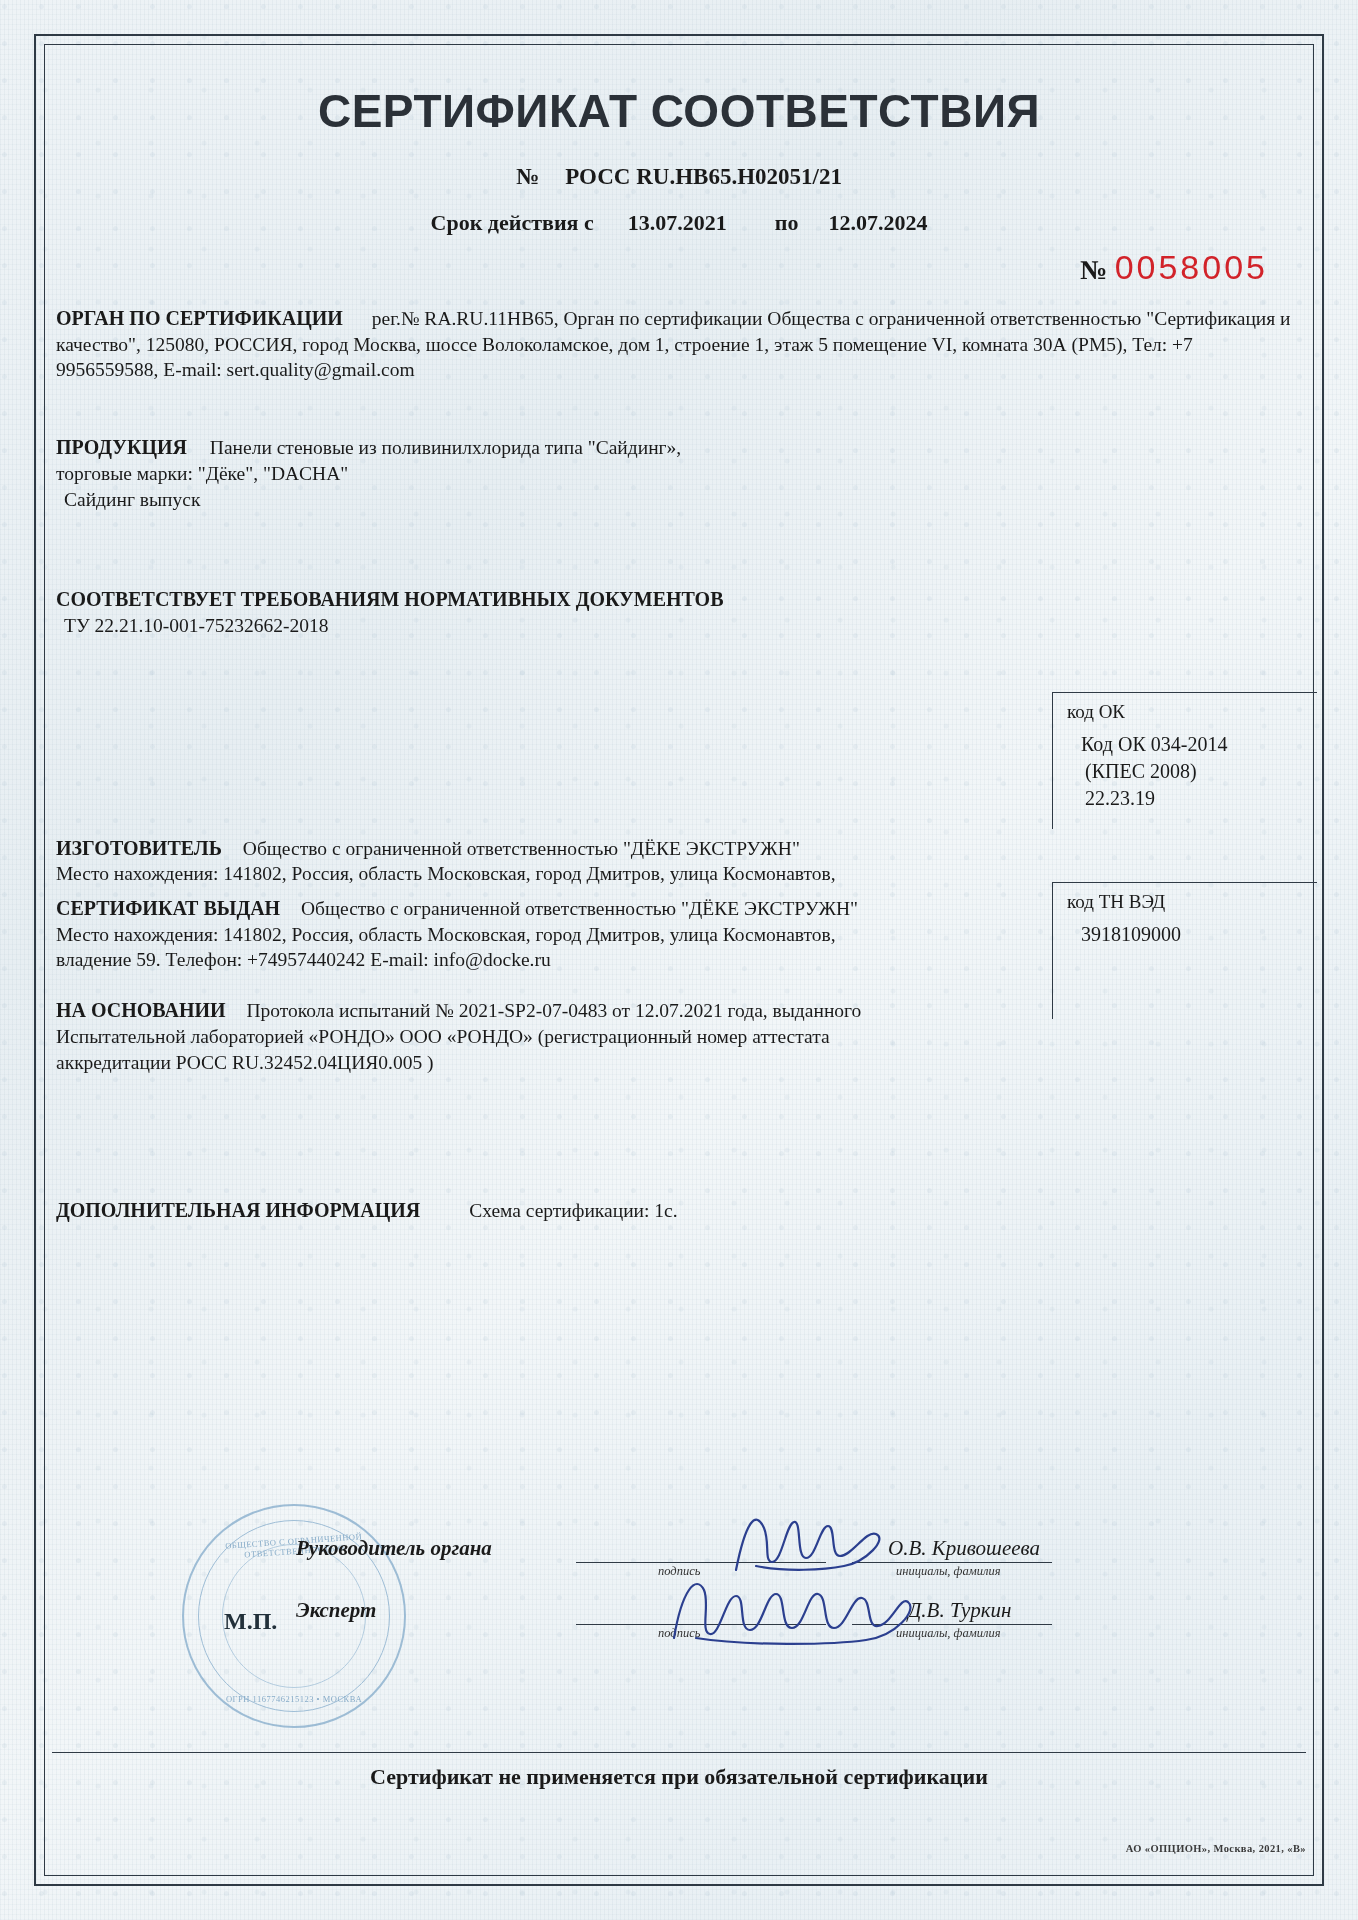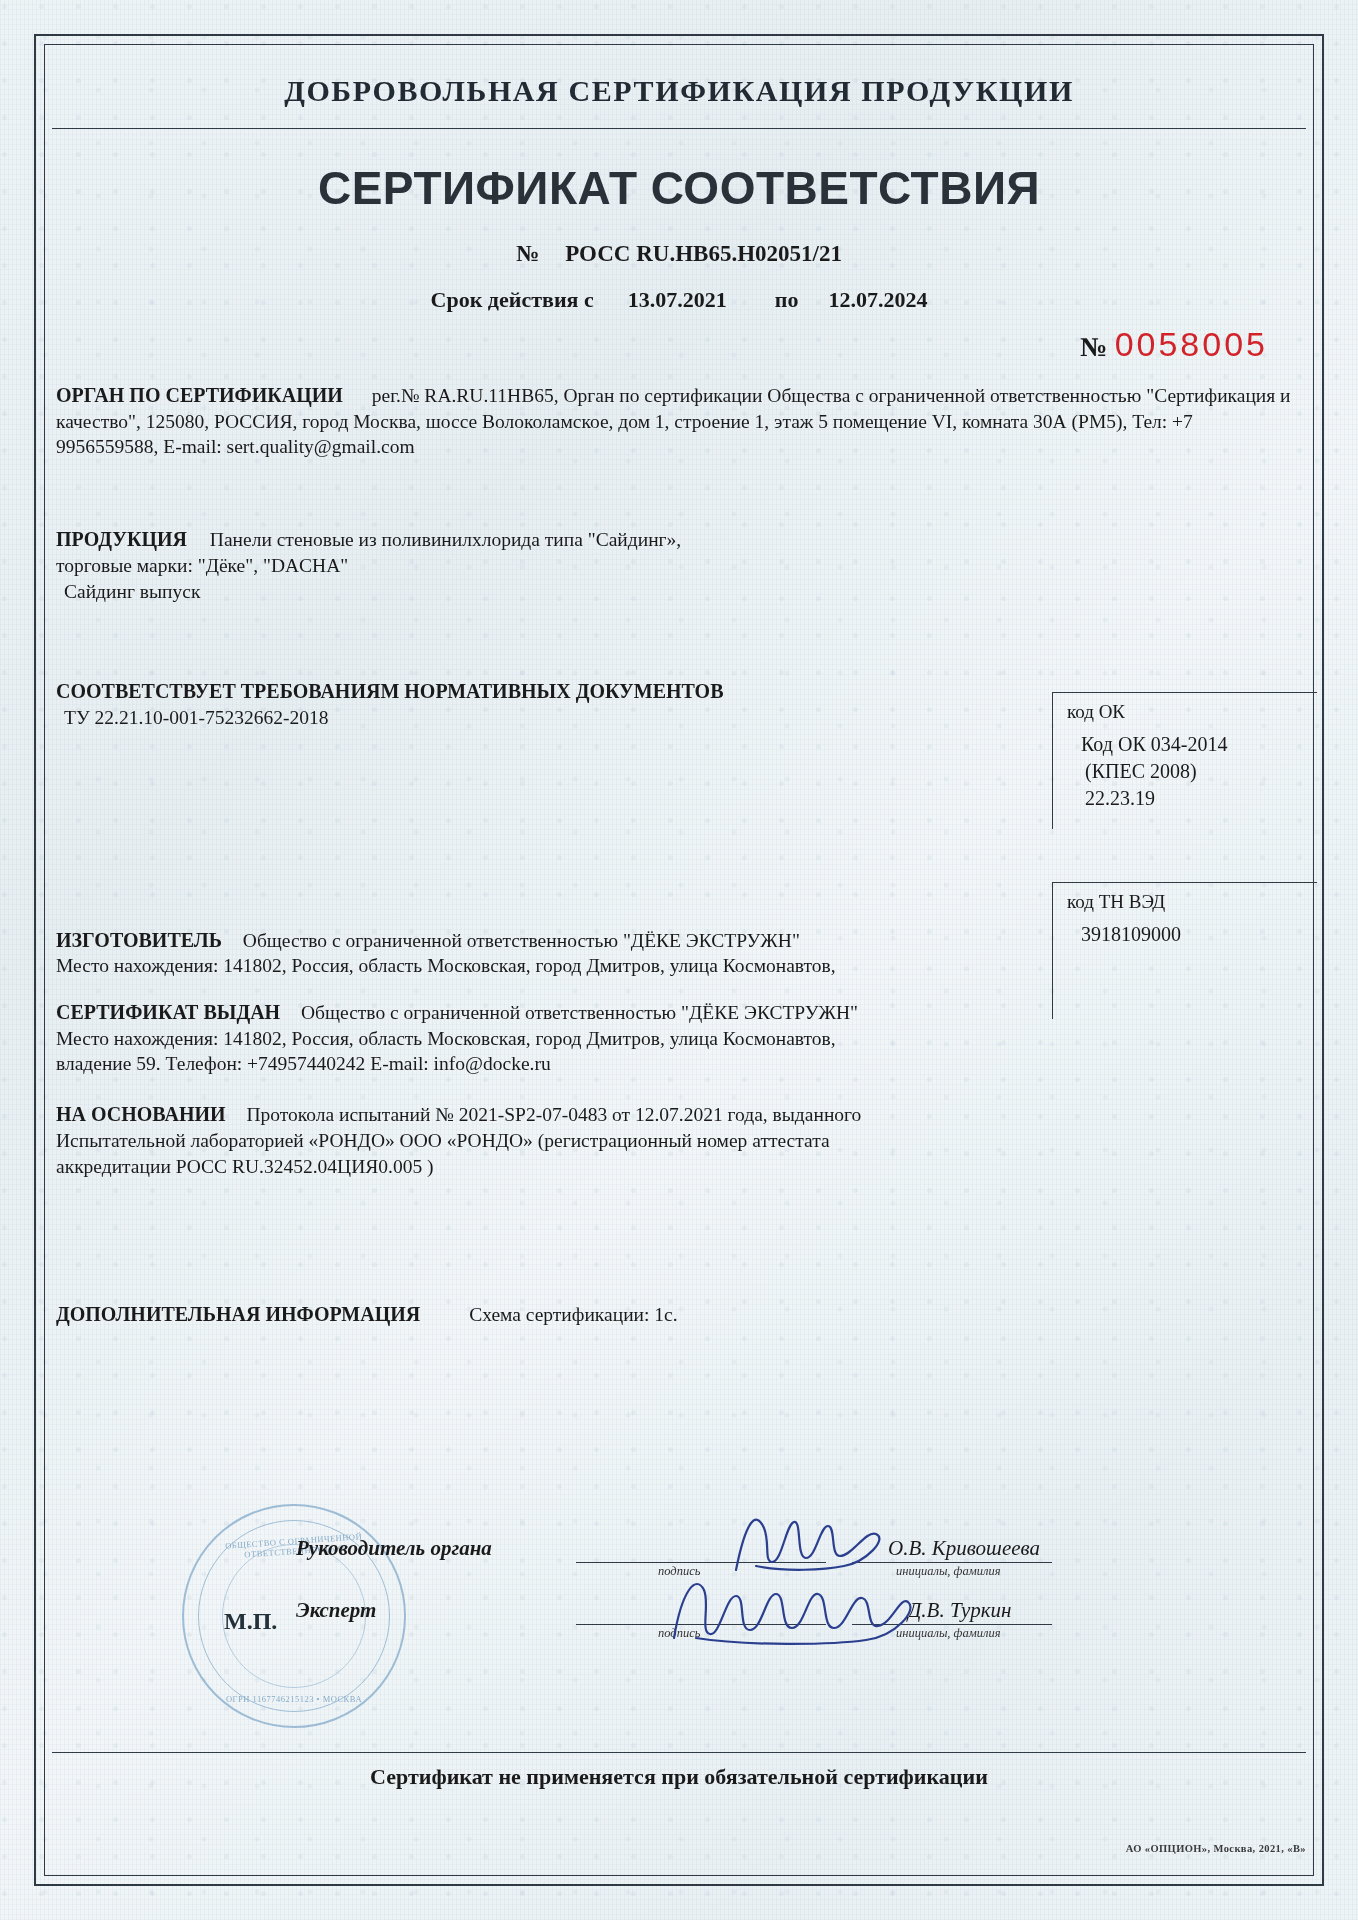--- a/index.html
+++ b/index.html
@@ -269,21 +269,20 @@
 <body>
 
 <div class="page">
   <div class="guilloche"></div>
 
   <div class="outer-border"></div>
   <div class="inner-border"></div>
 
   <div class="content">
 
-    <div class="doc-header">ДОБРОВОЛЬНАЯ СЕРТИФИКАЦИЯ ПРОДУКЦИИ</div>
 
     <div class="title-main">СЕРТИФИКАТ СООТВЕТСТВИЯ</div>
 
     <div class="cert-number-row">
       <span class="lbl">№</span><span>РОСС RU.НВ65.Н02051/21</span>
     </div>
 
     <div class="validity-row">
       <span>Срок действия  с</span><span class="sp1"></span><span>13.07.2021</span><span class="sp2"></span><span>по</span><span class="sp3"></span><span>12.07.2024</span>
     </div>
@@ -291,21 +290,21 @@
     <div class="blank-number">
       <span class="nsym">№</span>
       <span class="num">0058005</span>
     </div>
 
     <div class="block section-pad" style="margin-top:18px;">
       <span class="cap">ОРГАН ПО СЕРТИФИКАЦИИ</span>
       <span class="b-body lead-in" style="margin-left:24px;">рег.№ RA.RU.11НВ65, Орган по сертификации Общества с ограниченной ответственностью "Сертификация и качество", 125080, РОССИЯ, город Москва, шоссе Волоколамское, дом 1, строение 1, этаж 5 помещение VI, комната 30А (РМ5), Тел: +7 9956559588, E-mail: sert.quality@gmail.com</span>
     </div>
 
-    <div class="block section-pad" style="margin-top:66px; width: 930px;">
+    <div class="block section-pad" style="margin-top:51px; width: 930px;">
       <span class="cap">ПРОДУКЦИЯ</span>
       <span class="b-body" style="margin-left:18px;">Панели стеновые из поливинилхлорида типа "Сайдинг»,</span>
       <p class="txt-p">торговые марки: "Дёке", "DACHA"</p>
       <p class="txt-p" style="margin-left:8px;">Сайдинг выпуск</p>
     </div>
 
     <div class="box-ok">
       <div class="box-lbl">код ОК</div>
       <div class="box-val">Код ОК 034-2014</div>
       <div class="box-val2">(КПЕС 2008)</div>
@@ -321,21 +320,21 @@
       <div class="box-lbl">код ТН ВЭД</div>
       <div class="box-val">3918109000</div>
     </div>
 
     <div class="block section-pad" style="margin-top:196px;">
       <span class="cap">ИЗГОТОВИТЕЛЬ</span>
       <span class="b-body" style="margin-left:16px;">Общество с ограниченной ответственностью "ДЁКЕ ЭКСТРУЖН"</span>
       <p class="txt-p">Место нахождения: 141802, Россия, область Московская, город Дмитров, улица Космонавтов,</p>
     </div>
 
-    <div class="block section-pad" style="margin-top:20px;">
+    <div class="block section-pad" style="margin-top:8px;">
       <span class="cap">СЕРТИФИКАТ ВЫДАН</span>
       <span class="b-body" style="margin-left:16px;">Общество с ограниченной ответственностью "ДЁКЕ ЭКСТРУЖН"</span>
       <p class="txt-p">Место нахождения: 141802, Россия, область Московская, город Дмитров, улица Космонавтов,</p>
       <p class="txt-p">владение 59. Телефон: +74957440242 E-mail: info@docke.ru</p>
     </div>
 
     <div class="block section-pad" style="margin-top:24px;">
       <span class="cap">НА ОСНОВАНИИ</span>
       <span class="b-body" style="margin-left:16px;">Протокола испытаний № 2021-SP2-07-0483 от 12.07.2021 года, выданного</span>
       <p class="txt-p">Испытательной лабораторией «РОНДО» ООО «РОНДО» (регистрационный номер аттестата</p>

